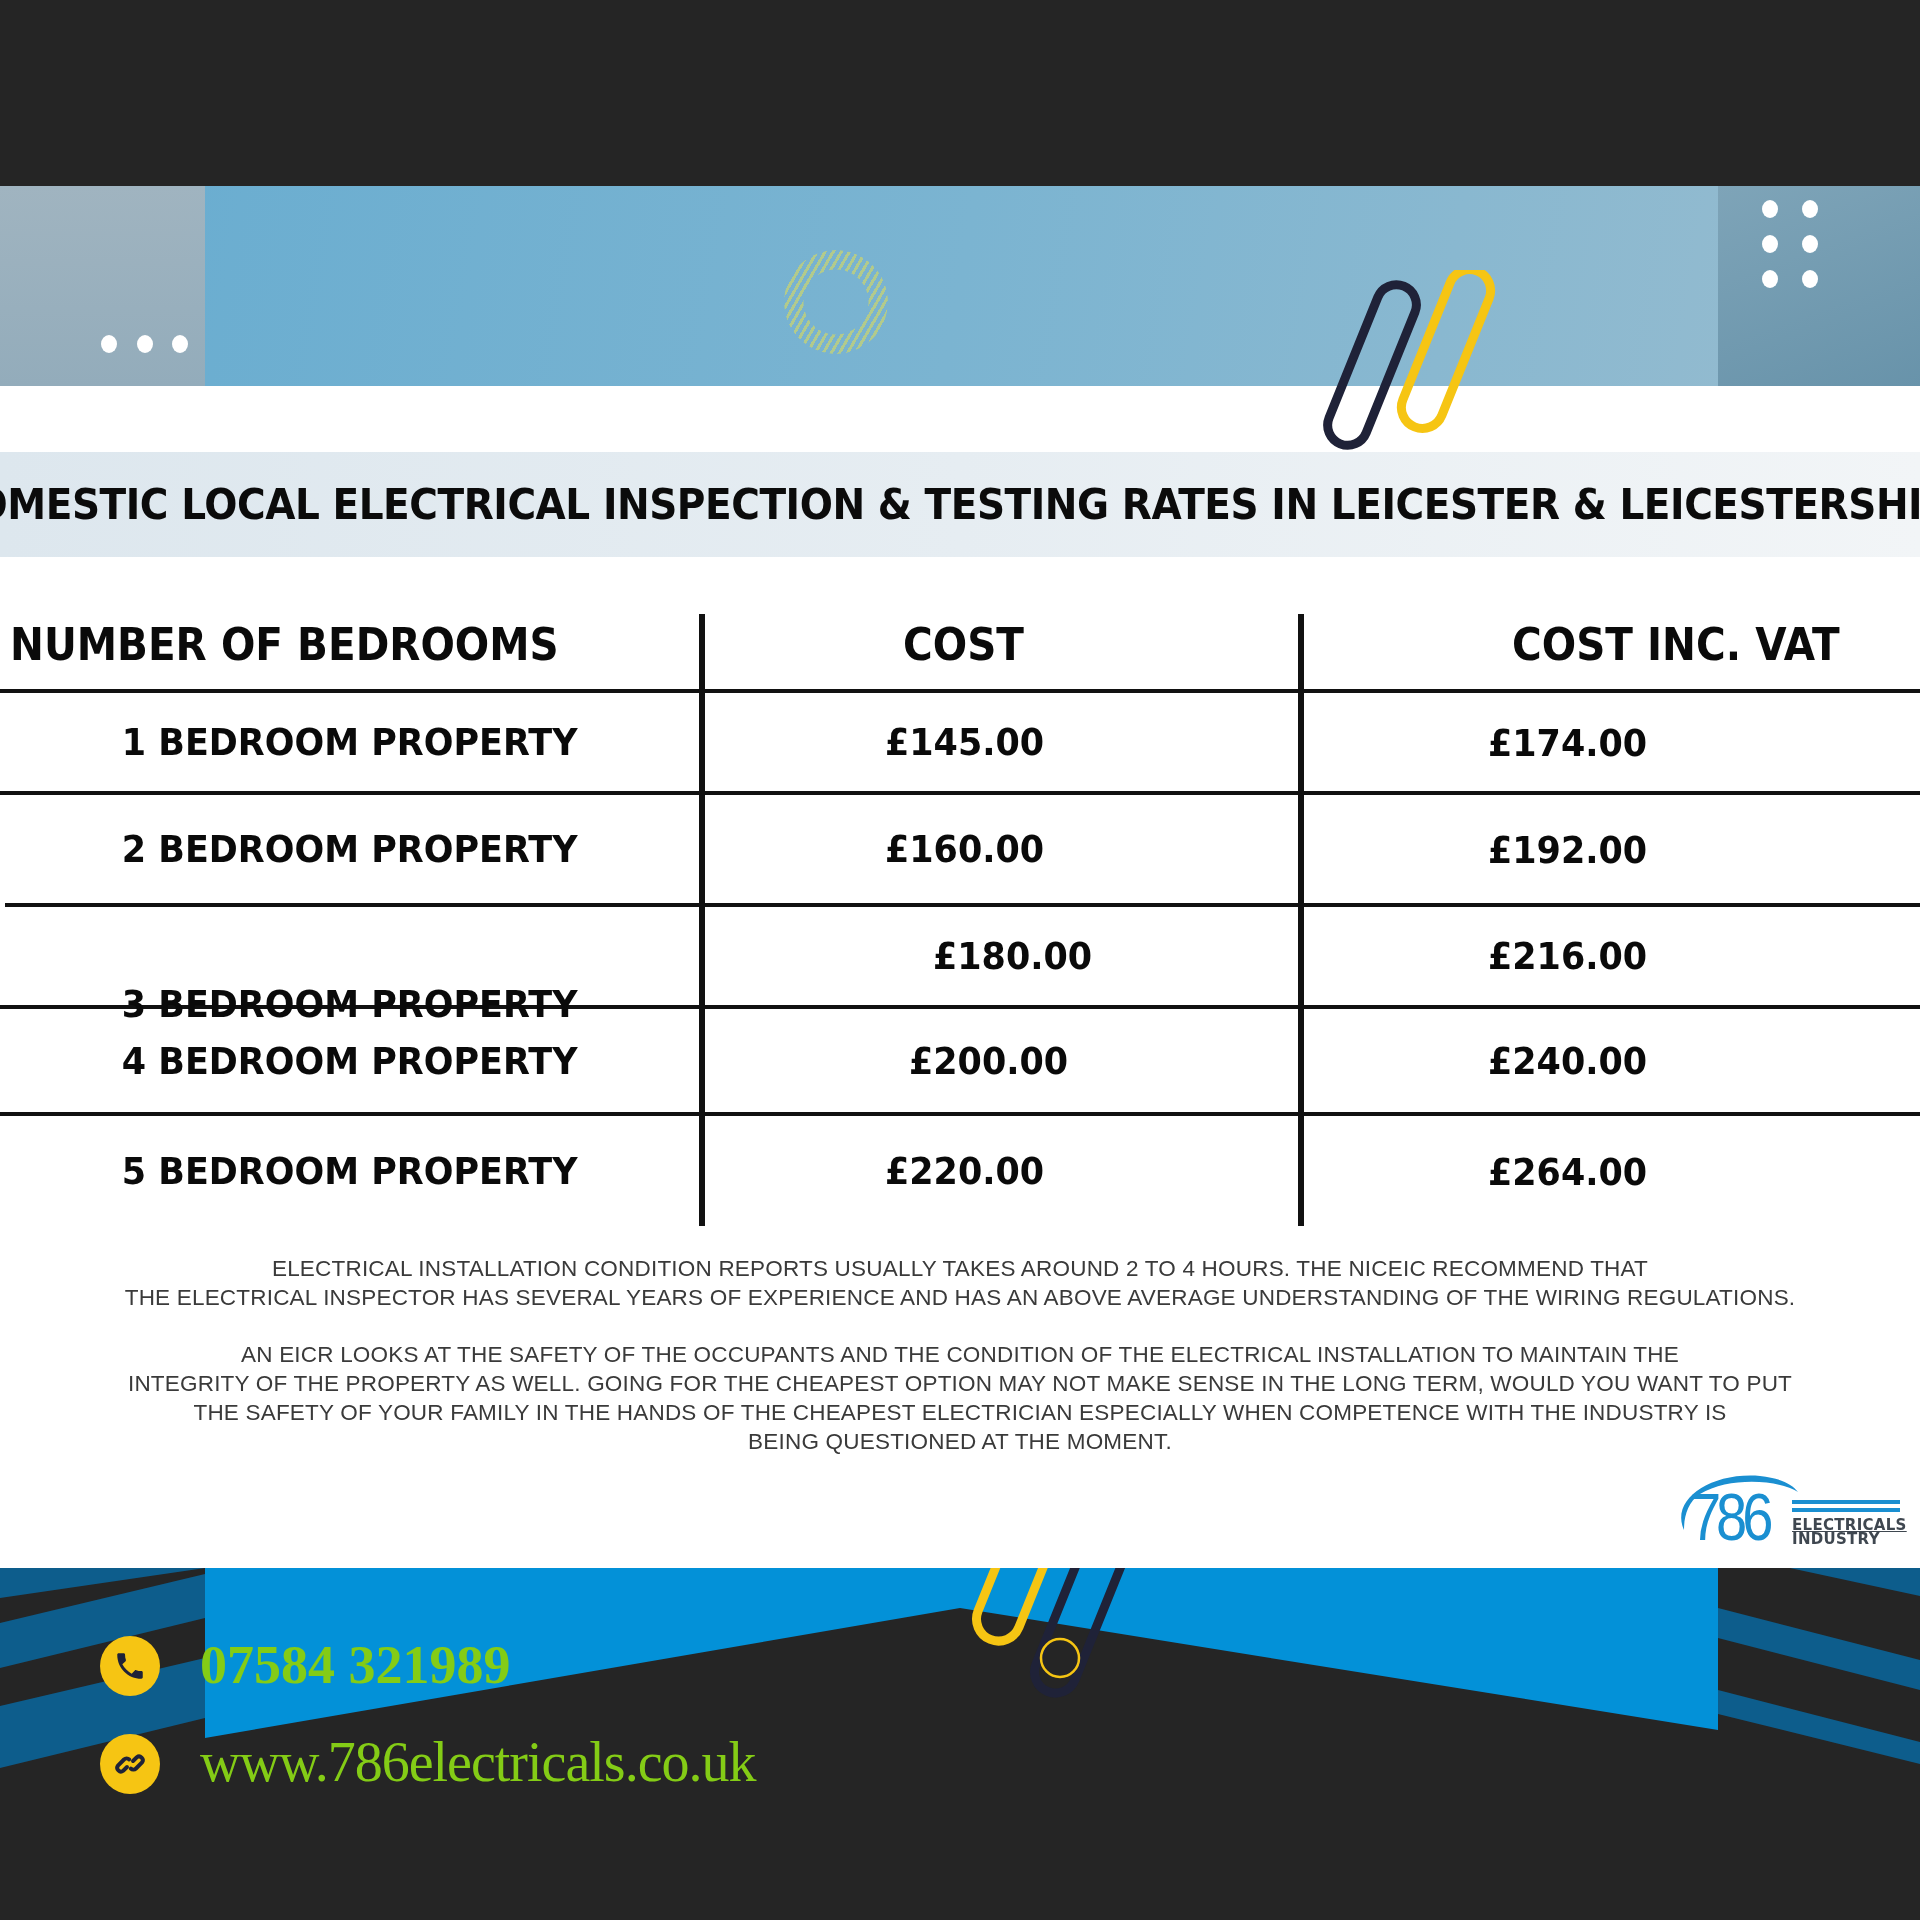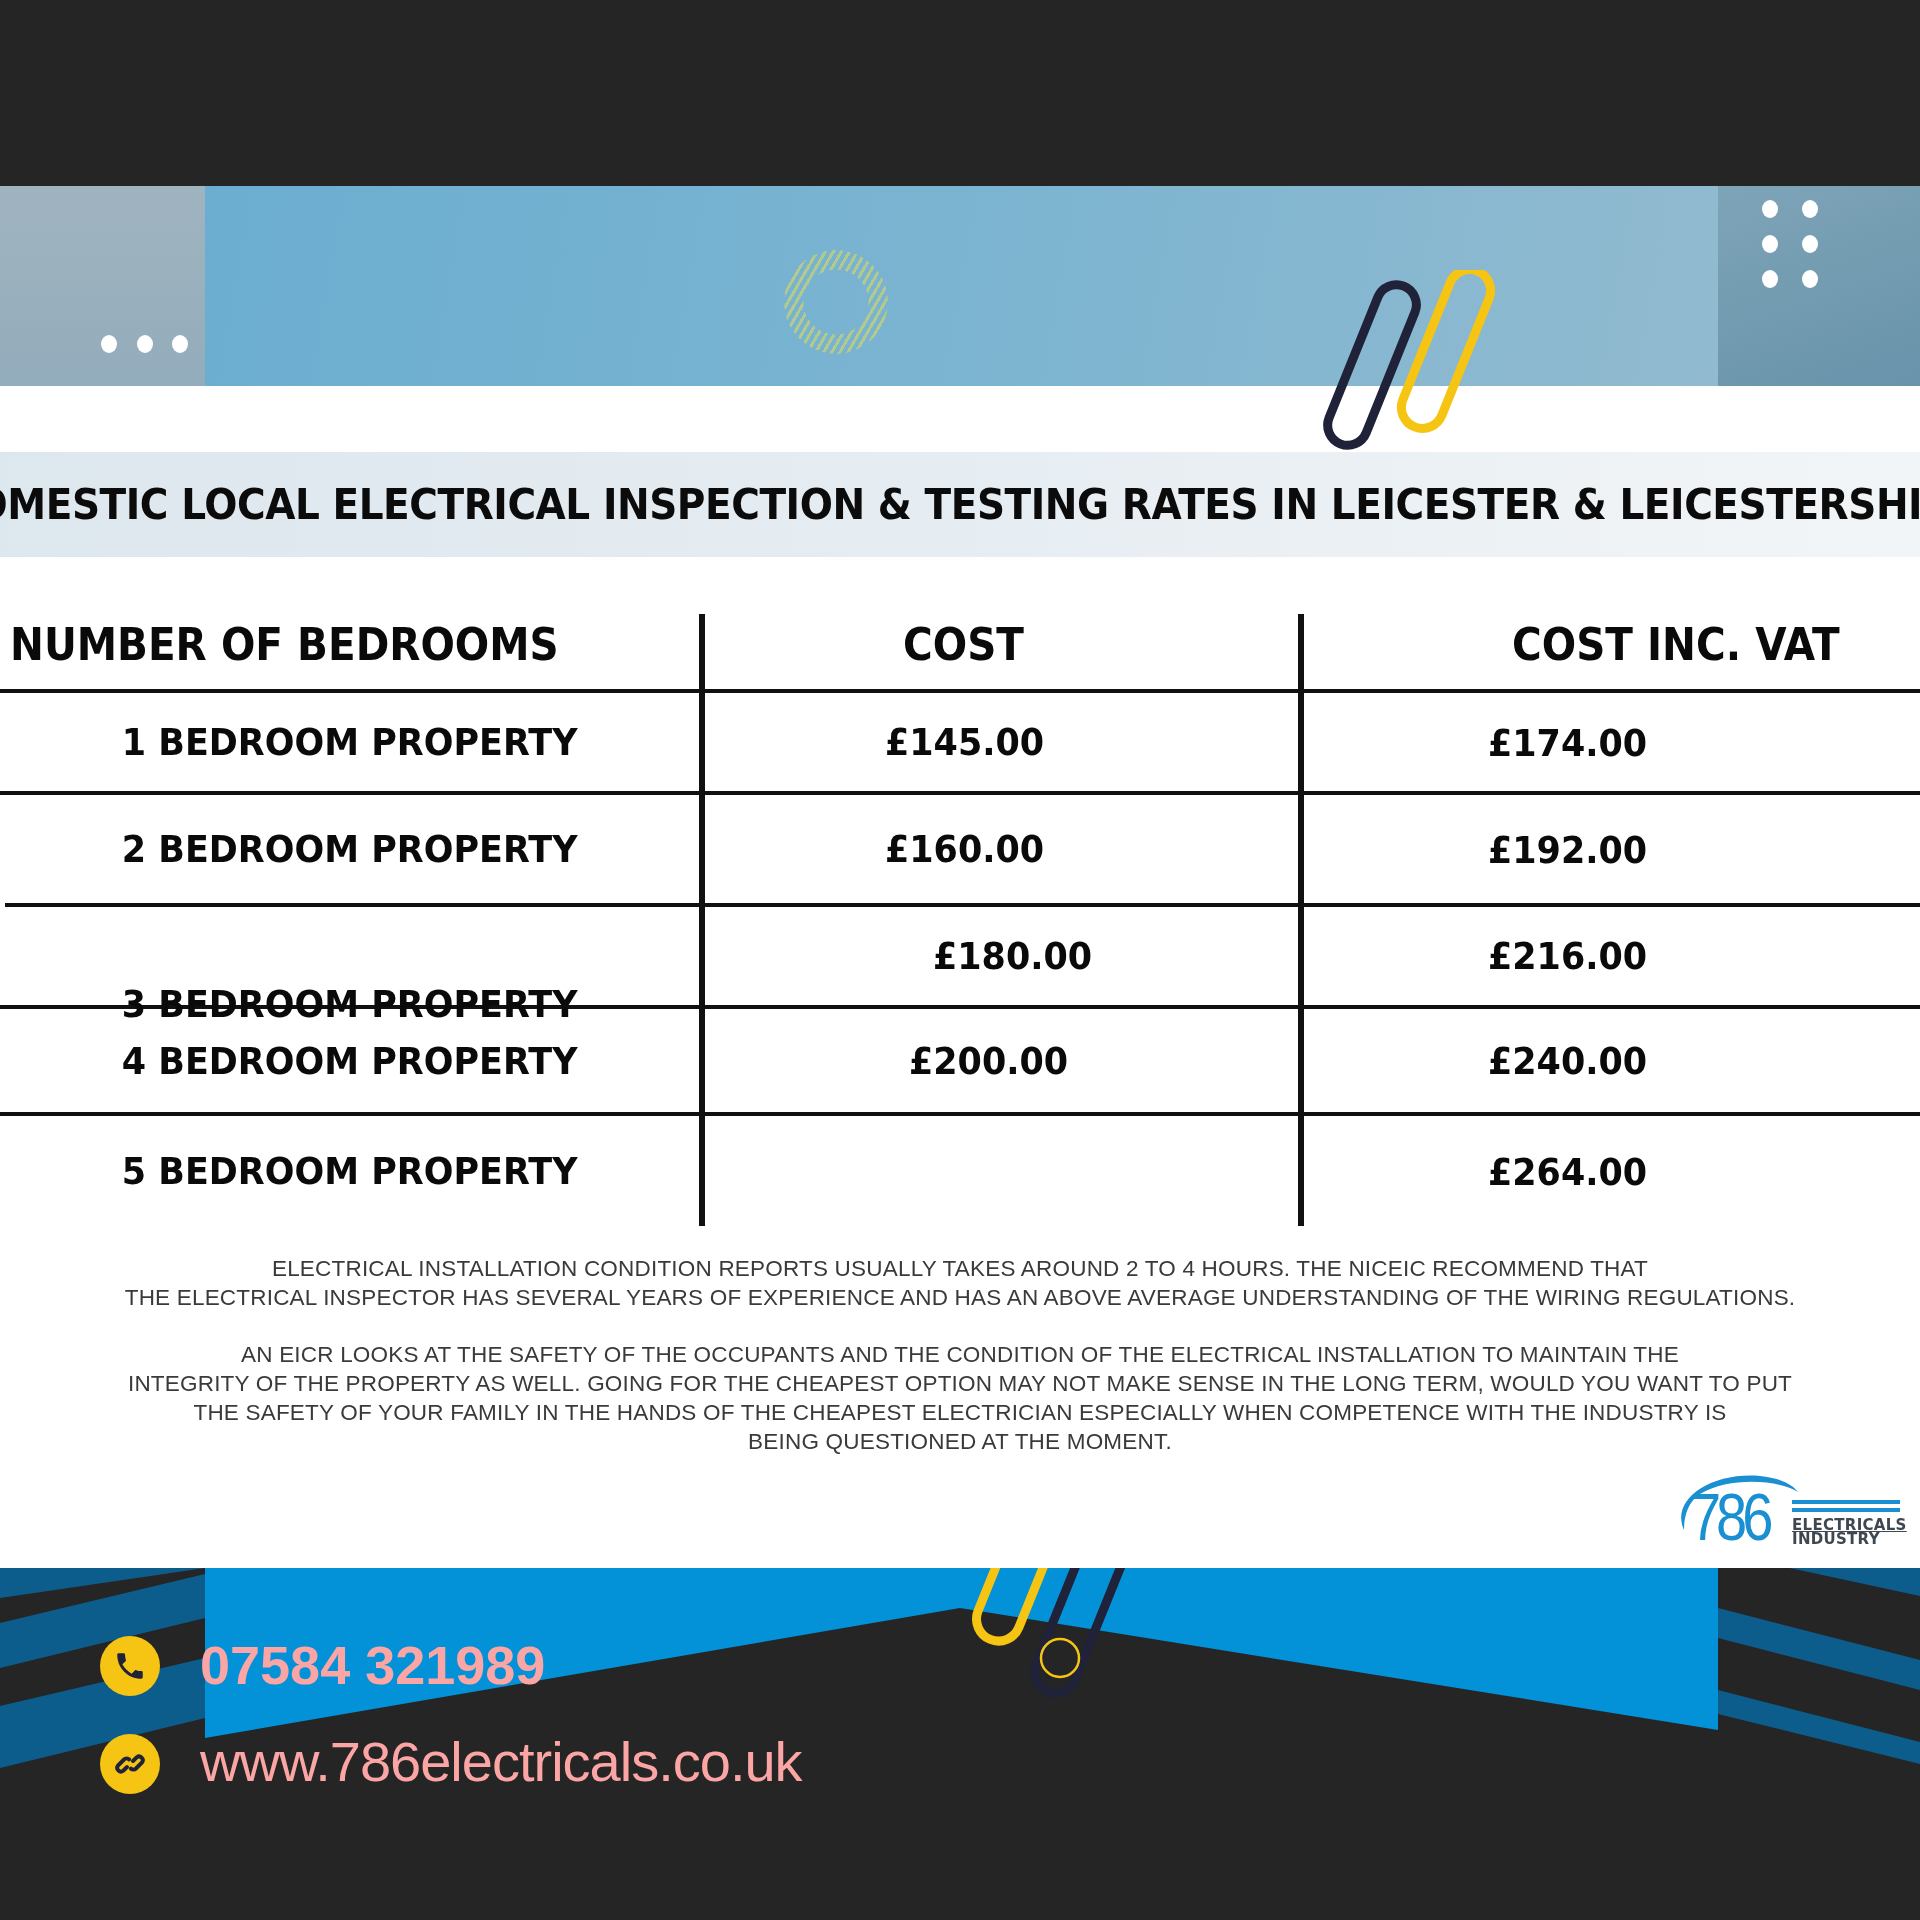--- a/index.html
+++ b/index.html
@@ -28,21 +28,21 @@
   .hdr { font-size: 45px; transform: scaleX(0.9); transform-origin: left center; }
   .cell { font-size: 38px; transform: scaleX(0.92); }
   .hline { height: 4px; background: #111; }
   .vline { width: 6px; background: #111; }
 
   
   .note { left: 0; width: 1920px; text-align: center; font-family: "Liberation Sans", sans-serif; font-size: 22.5px; color: #3a3a3a; line-height: 29px; letter-spacing: 0.2px; }
 
   
   .footer { left: 0; top: 1568px; width: 1920px; height: 352px; background: #252525; overflow: hidden; }
-  .contact-text { font-family: Liberation Sans, sans-serif; color: #fca5a5; white-space: nowrap; }
+  .contact-text { font-family: Liberation Serif, serif; color: #84cc16; white-space: nowrap; }
   .icon-circle { width: 60px; height: 60px; border-radius: 50%; background: #f6c513; display: flex; align-items: center; justify-content: center; }
 
   
   .logo-num { font-family: "Liberation Sans", sans-serif; font-size: 66px; font-weight: normal; letter-spacing: -6px; line-height: 1; transform: scaleX(0.85); transform-origin: left; }
   .logo-word { font-family: "DejaVu Sans", sans-serif; font-weight: bold; font-size: 15px; color: #3f4750; line-height: 15px; letter-spacing: 0.3px; }
 </style>
 </head>
 <body>
 
 <div class="abs top-band"></div>
@@ -123,20 +123,23 @@
   </div>
   <div class="abs" style="left:705px;top:409px;width:520px;height:103px;display:flex;align-items:center;justify-content:center;margin-left:24px;">
     <div class="tbl-text cell">£200.00</div>
   </div>
   <div class="abs" style="left:1304px;top:409px;width:743px;height:103px;display:flex;align-items:center;justify-content:center;">
     <div class="tbl-text cell" style="margin-right:216px">£240.00</div>
   </div>
 
   <div class="abs" style="left:0;top:516px;width:700px;height:110px;display:flex;align-items:center;justify-content:center;">
     <div class="tbl-text cell">5 BEDROOM PROPERTY</div>
+  </div>
+  <div class="abs" style="left:705px;top:516px;width:520px;height:110px;display:flex;align-items:center;justify-content:center;">
+    <div class="tbl-text cell">£220.00</div>
   </div>
   <div class="abs" style="left:1304px;top:516px;width:743px;height:112px;display:flex;align-items:center;justify-content:center;">
     <div class="tbl-text cell" style="margin-right:216px">£264.00</div>
   </div>
 </div>
 
 <div class="abs note" style="top:1254px;">
   <div>ELECTRICAL INSTALLATION CONDITION REPORTS USUALLY TAKES AROUND 2 TO 4 HOURS. THE NICEIC RECOMMEND THAT</div>
   <div>THE ELECTRICAL INSPECTOR HAS SEVERAL YEARS OF EXPERIENCE AND HAS AN ABOVE AVERAGE UNDERSTANDING OF THE WIRING REGULATIONS.</div>
 </div>

